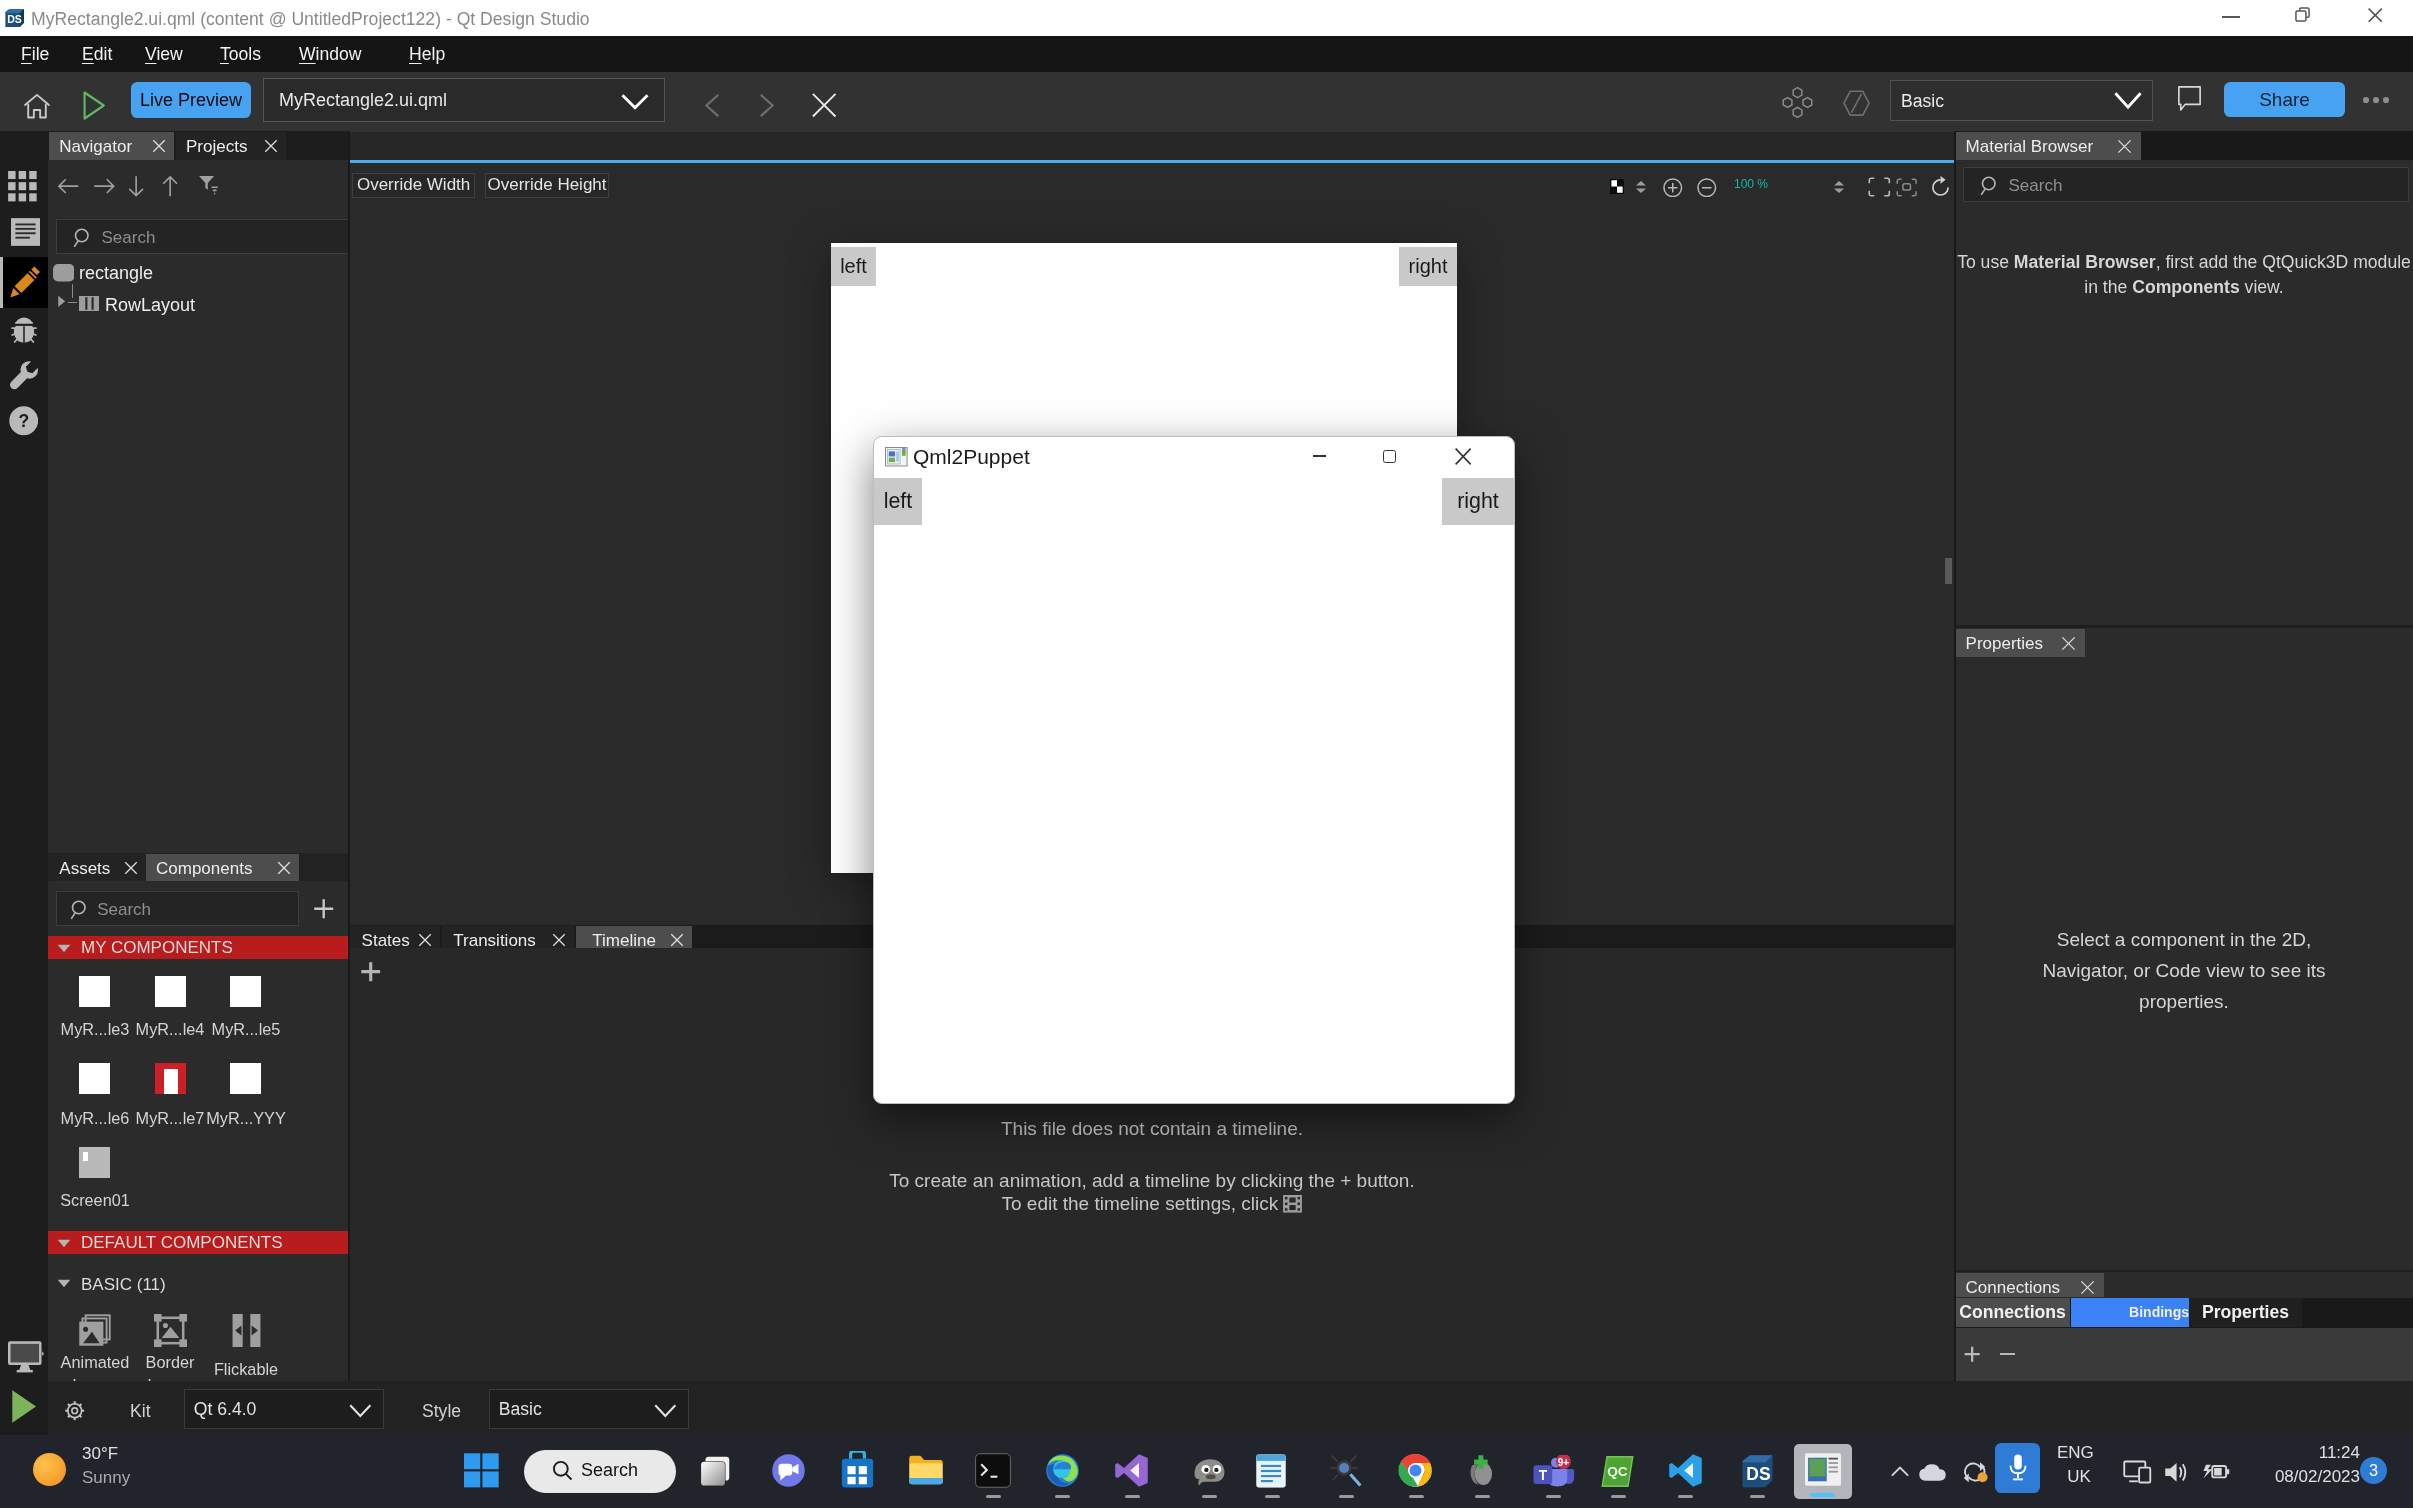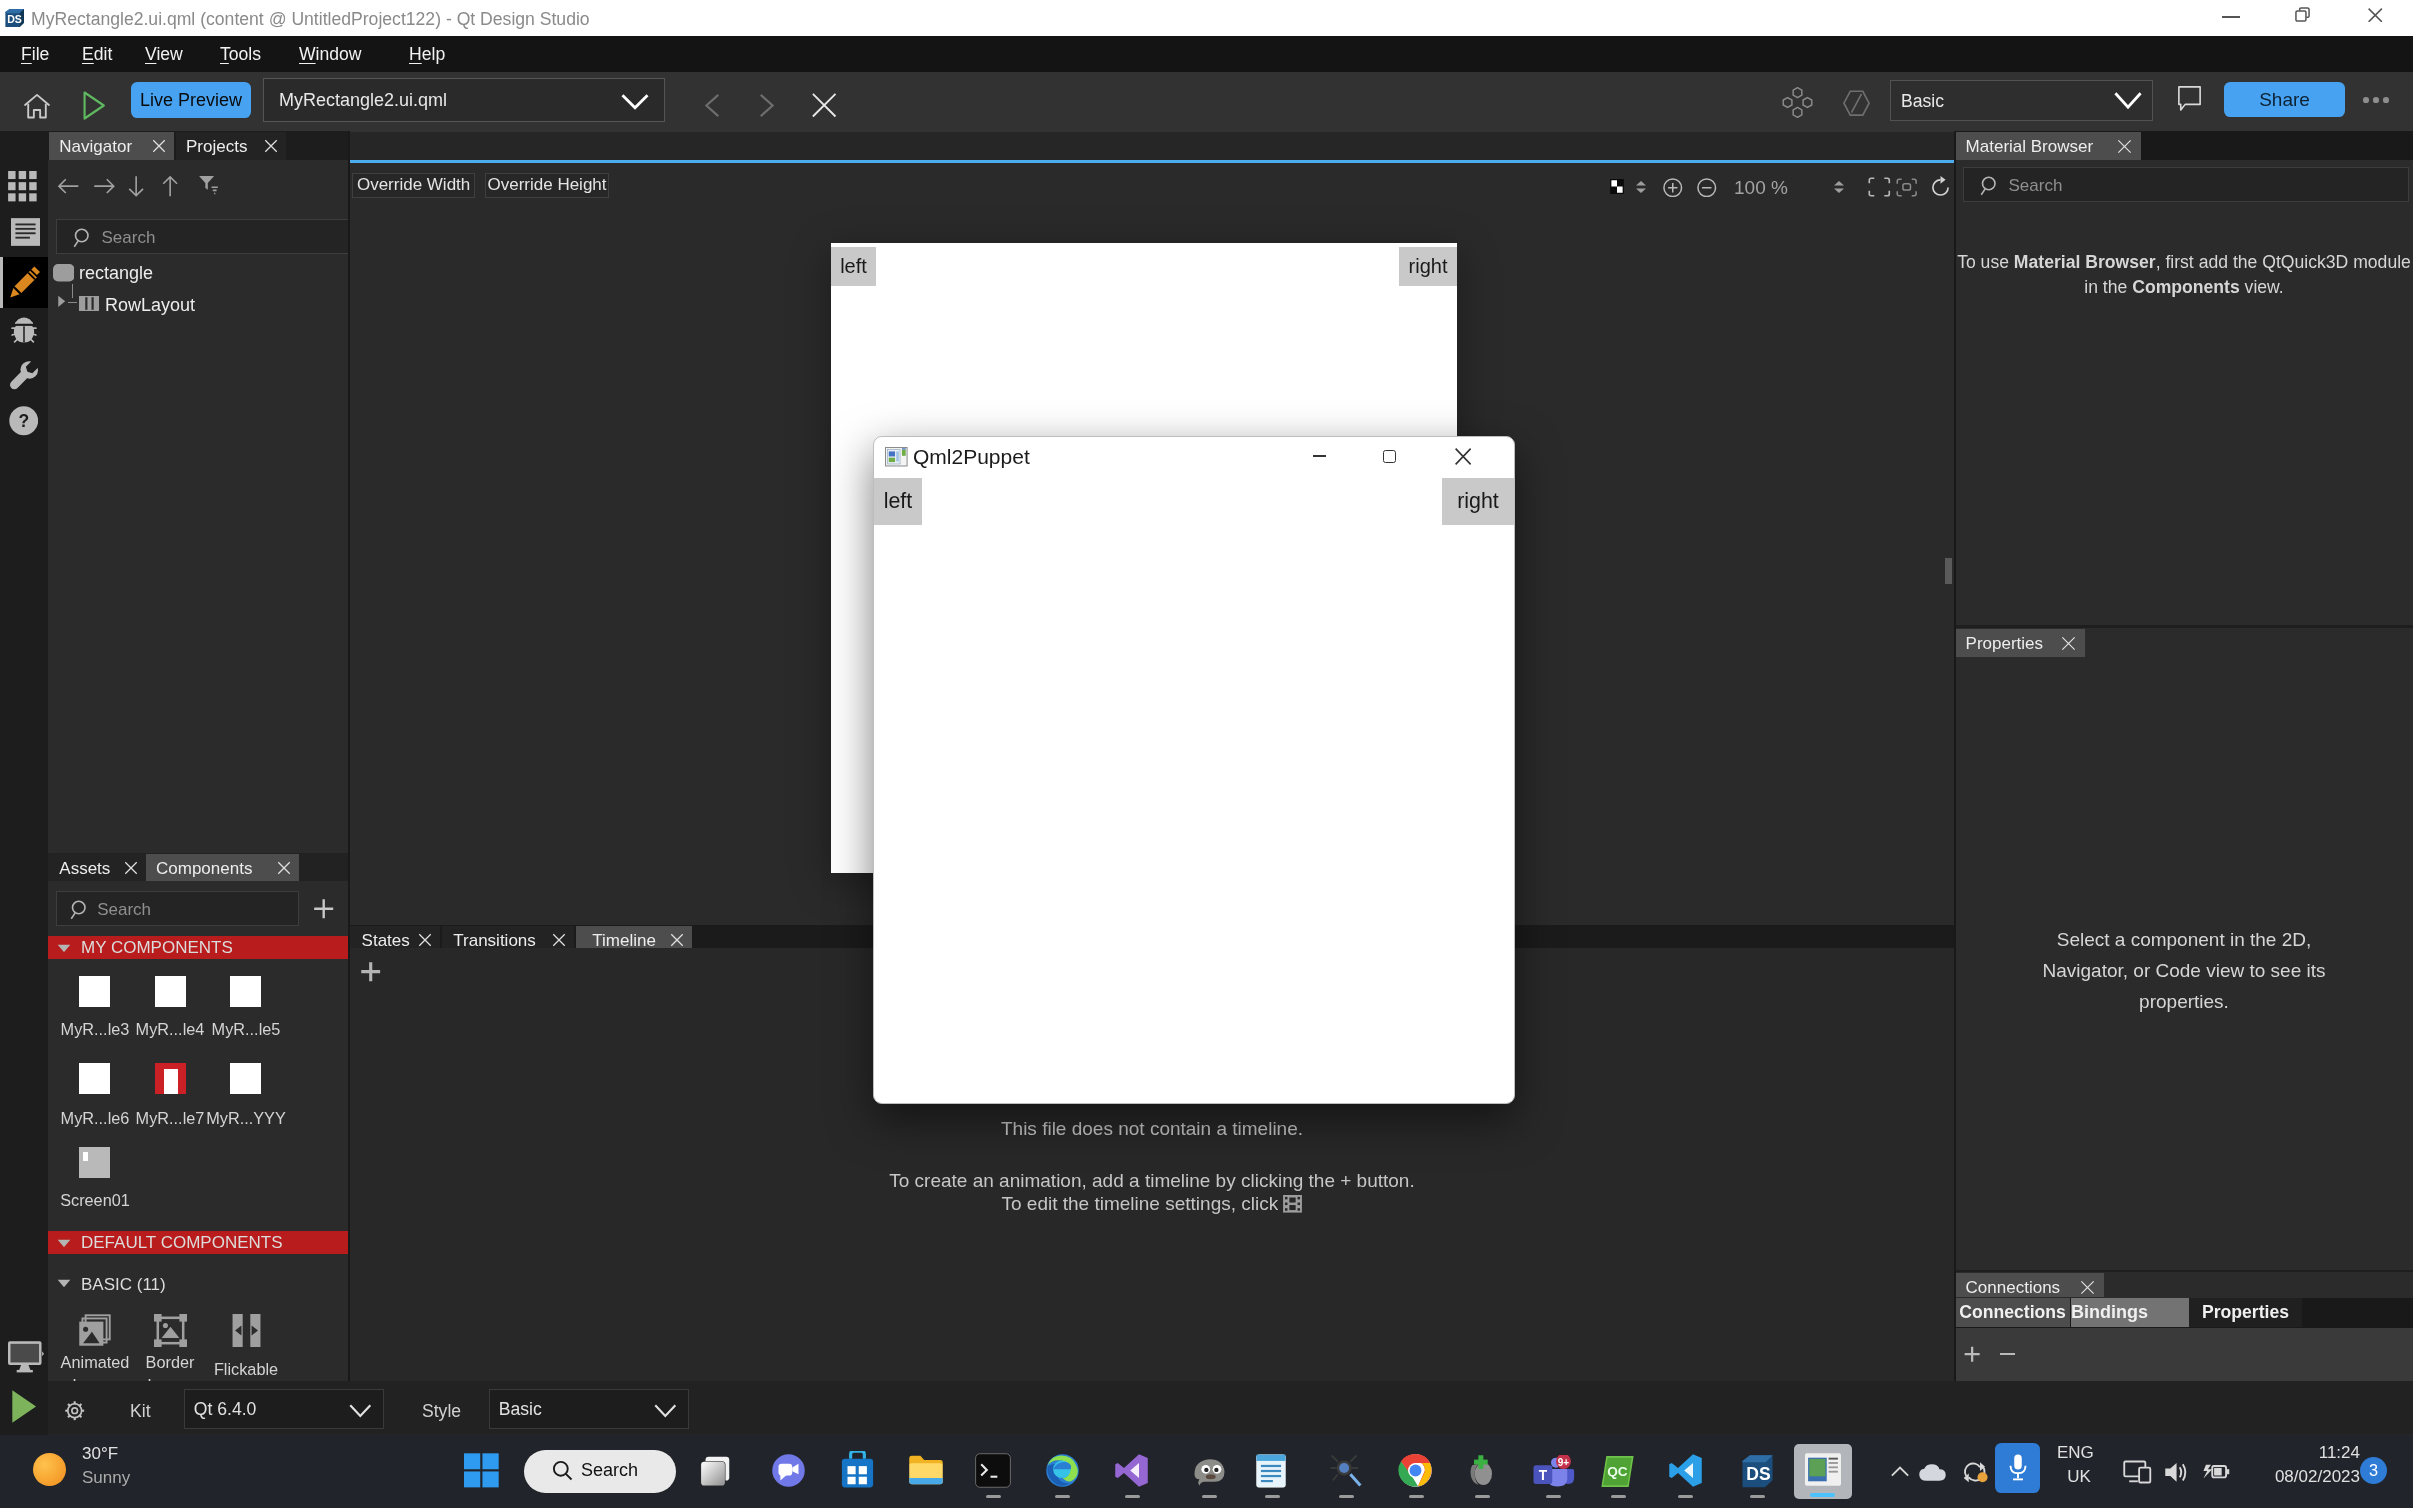--- a/index.html
+++ b/index.html
@@ -381,21 +381,21 @@
         <polygon points="8,19 16,12 0,12" fill="#9d9d9d"></polygon>
     </svg>
     <svg class="abs" style="left:1314px;top:14.5px" width="19.5" height="19.5" viewBox="0 0 31 31">
       <circle cx="15.5" cy="15.5" r="14" fill="none" stroke="#b9b9b9" stroke-width="2.4"></circle>
       <path d="M 15.5 8 L 15.5 23 M 8 15.5 L 23 15.5" stroke="#b9b9b9" stroke-width="2.4"></path>
     </svg>
     <svg class="abs" style="left:1348px;top:14.5px" width="19.5" height="19.5" viewBox="0 0 31 31">
       <circle cx="15.5" cy="15.5" r="14" fill="none" stroke="#b9b9b9" stroke-width="2.4"></circle>
       <path d="M 8 15.5 L 23 15.5" stroke="#b9b9b9" stroke-width="2.4"></path>
     </svg>
-    <div class="abs" style="left:1385px;top:14px;font-size:19px;color:#a3a3a3">100 %</div>
+    <div class="abs" style="left:1385px;top:14px;font-size:12px;color:#14b8a6">100 %</div>
     <svg class="abs" style="left:1485px;top:18px" width="10" height="12" viewBox="0 0 16 19">
       <polygon points="8,0 16,7 0,7" fill="#9d9d9d"></polygon>
         <polygon points="8,19 16,12 0,12" fill="#9d9d9d"></polygon>
     </svg>
     <svg class="abs" style="left:1519px;top:14px" width="22.6" height="20" viewBox="0 0 36 32">
       <path d="M 10 2 L 5 2 Q 2 2 2 5 L 2 10 M 26 2 L 31 2 Q 34 2 34 5 L 34 10 M 34 22 L 34 27 Q 34 30 31 30 L 26 30 M 10 30 L 5 30 Q 2 30 2 27 L 2 22" fill="none" stroke="#b9b9b9" stroke-width="2.6"></path>
     </svg>
     <svg class="abs" style="left:1547px;top:14.5px" width="21.4" height="19" viewBox="0 0 34 30">
       <path d="M 9 2 L 5 2 Q 2 2 2 5 L 2 9 M 25 2 L 29 2 Q 32 2 32 5 L 32 9 M 32 21 L 32 25 Q 32 28 29 28 L 25 28 M 9 28 L 5 28 Q 2 28 2 25 L 2 21" fill="none" stroke="#8a8a8a" stroke-width="2.4"></path>
       <rect x="11" y="9" width="12" height="10" rx="3" fill="none" stroke="#8a8a8a" stroke-width="2.4"></rect>
@@ -511,21 +511,21 @@
     <div class="tabstrip" style="left:0;top:1112px;width:458px;height:26px;background:#2b2b2b">
       <div class="tab active" style="left:0.6px;width:148px;bottom:0.6px">
         <span class="lbl">Connections</span>
         <svg class="x" width="15" height="15" viewBox="0 0 22 22">
           <path d="M2 2 L20 20 M20 2 L2 20" stroke="#e0e0e0" stroke-width="1.8"></path>
         </svg>
       </div>
     </div>
     <div class="abs" style="left:0;top:1138px;width:458px;height:30px;background:#191919">
       <div class="abs" style="left:0.6px;top:0;width:114px;height:29px;background:#4d4d4d;color:#f0f0f0;font-weight:bold;font-size:17.6px;text-align:center;line-height:28px">Connections</div>
-      <div class="abs" style="left:116px;top:0;width:118px;height:29px;background:#737373;color:#f0f0f0;font-weight:bold;font-size:18px;text-align:left;line-height:28px">Bindings</div>
+      <div class="abs" style="left:116px;top:0;width:118px;height:29px;background:#3b82f6;color:#f0f0f0;font-weight:bold;font-size:14px;text-align:right;line-height:28px">Bindings</div>
       <div class="abs" style="left:234px;top:0;width:113px;height:29px;background:#202020;color:#f0f0f0;font-weight:bold;font-size:17.6px;text-align:center;line-height:28px">Properties</div>
     </div>
     <div class="abs" style="left:0;top:1168px;width:458px;height:53px;background:#3a3a3a">
       <svg class="abs" style="left:8.8px;top:17.6px" width="16.3" height="16.3" viewBox="0 0 26 26">
         <path d="M 13 1 L 13 25 M 1 13 L 25 13" stroke="#bababa" stroke-width="3.6"></path>
       </svg>
       <div class="abs" style="left:45px;top:24.5px;width:14.5px;height:2.5px;background:#bababa"></div>
     </div>
   </div>
 

